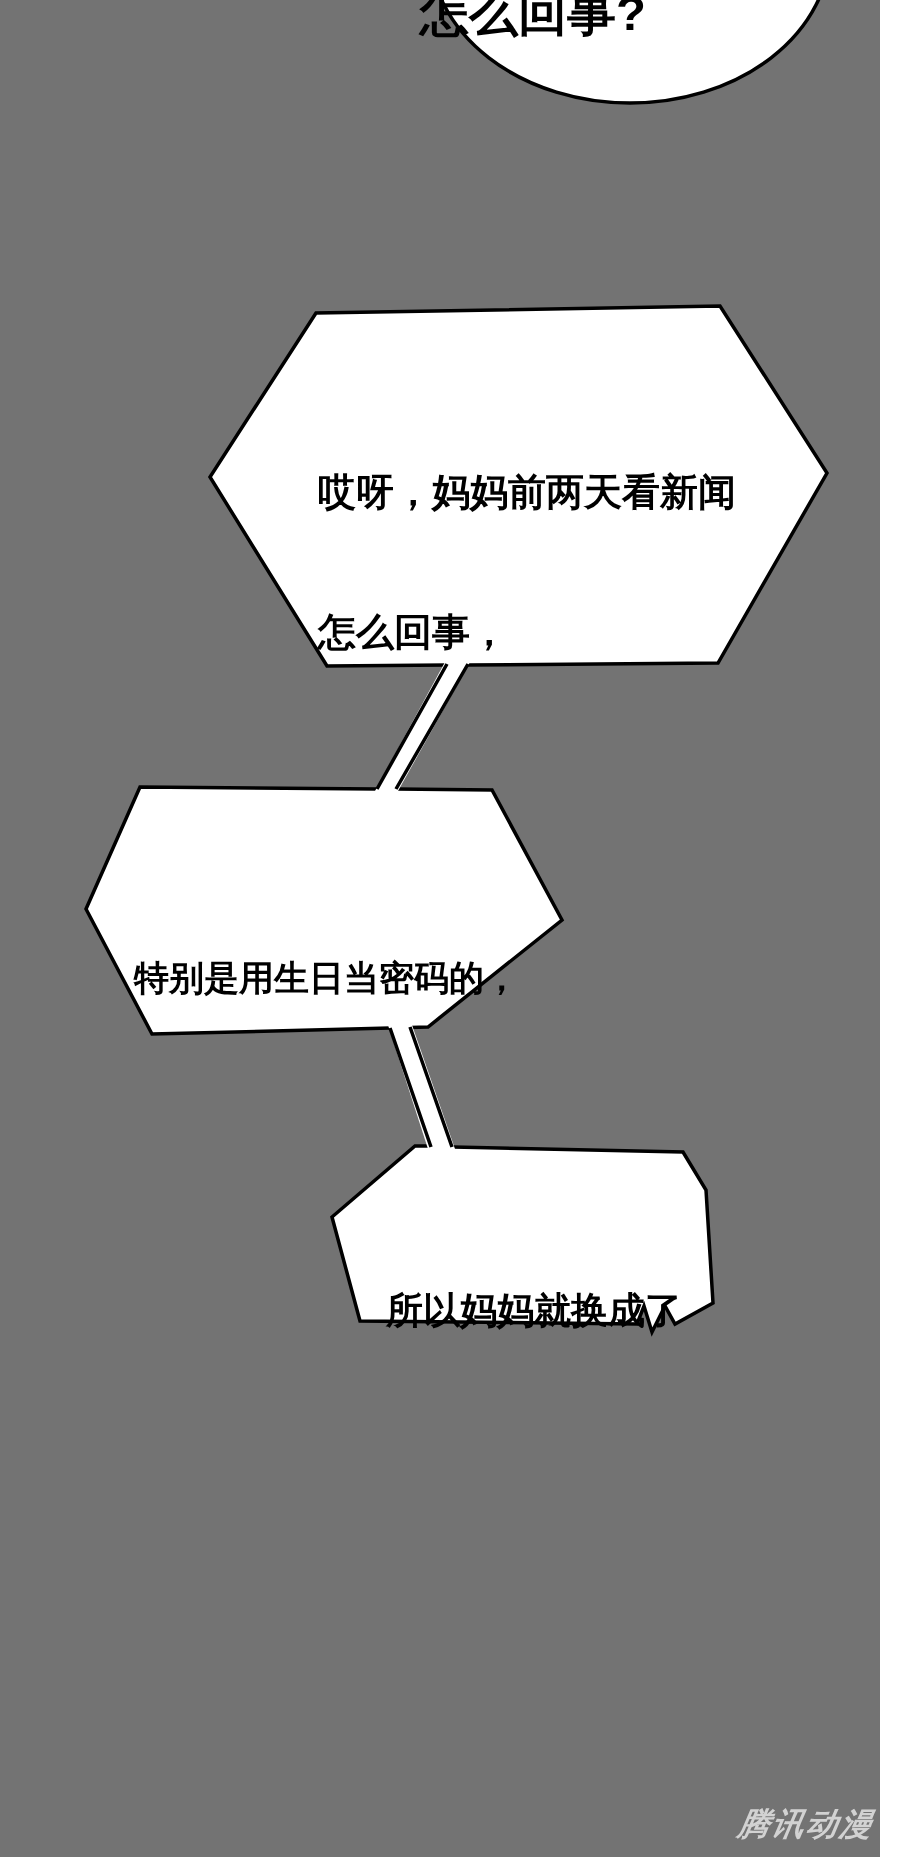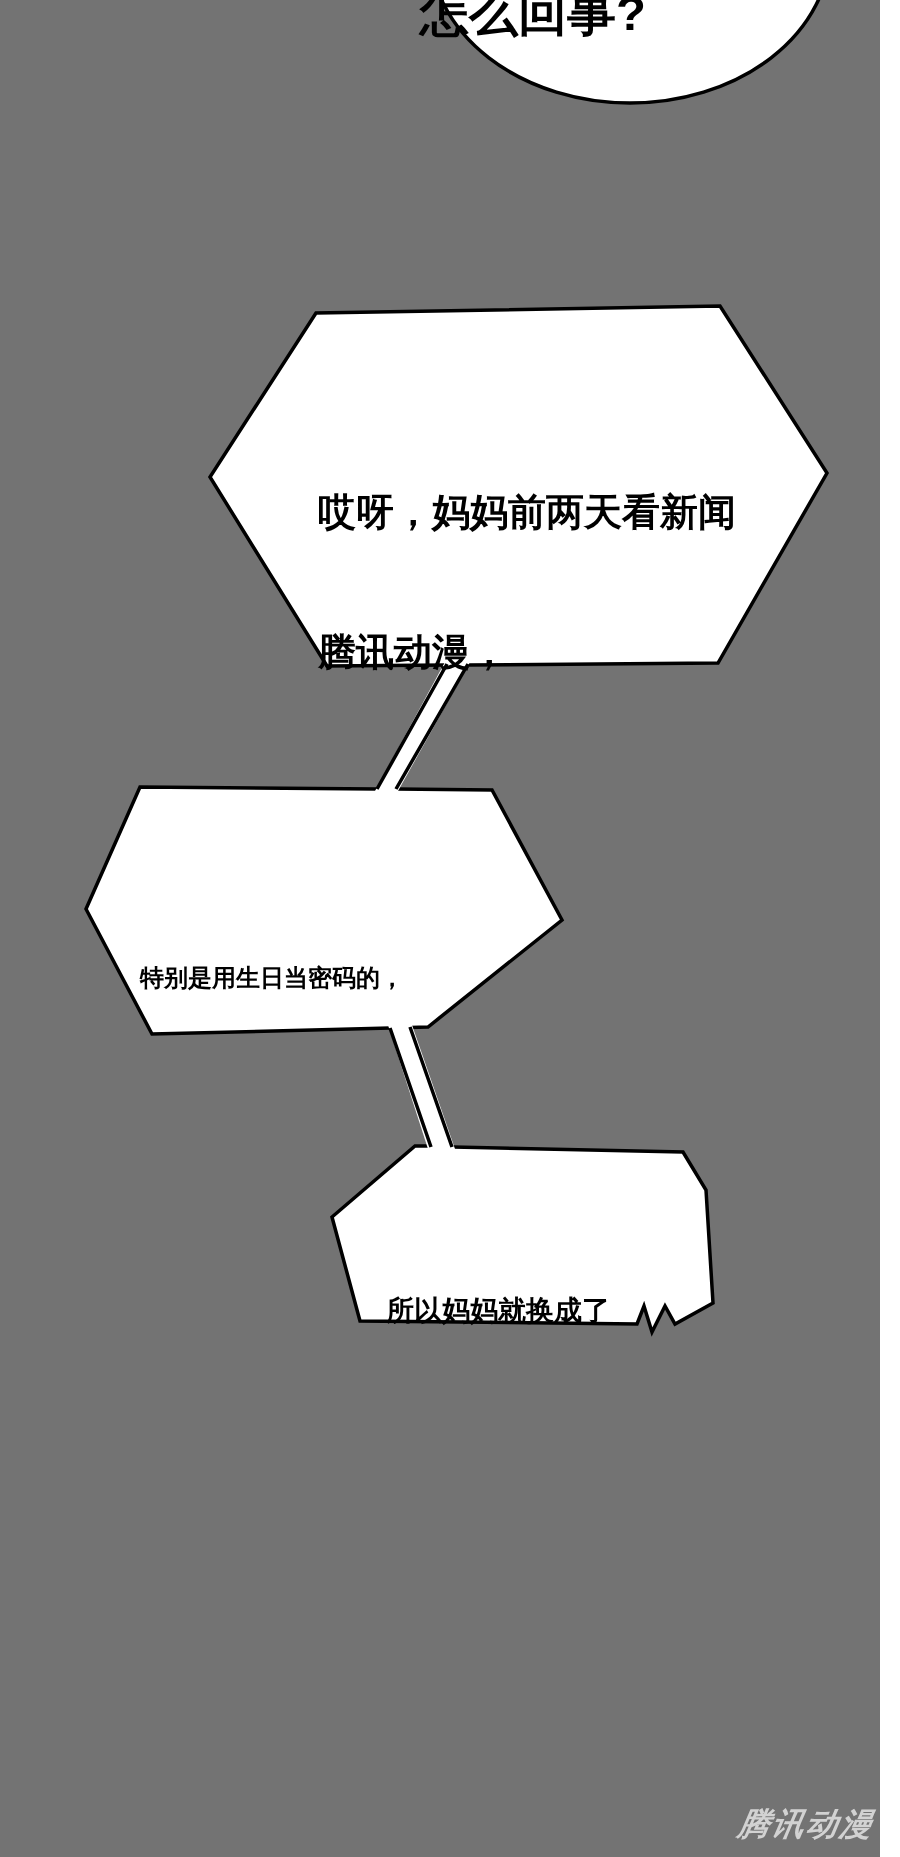--- a/index.html
+++ b/index.html
@@ -7,23 +7,23 @@
     position:relative; width:880px; height:1857px;
     background:#737373; overflow:hidden;
     font-family:Liberation Sans, sans-serif;
   }
   .art { position:absolute; left:0; top:0; }
   .txt {
     position:absolute; color:#000000; font-weight:700;
     white-space:pre; letter-spacing:0;
   }
   .t0 { left:420px; top:-13px; font-size:49px; line-height:52px; }
-  .t1 { left:318px; top:396px;  font-size:38px; line-height:46.5px; }
-  .t2 { left:140px; top:863px;  font-size:24px; line-height:46px; }
-  .t3 { left:386px; top:1193px; font-size:28px; line-height:47px; }
+  .t1 { left:318px; top:376px;  font-size:38px; line-height:46.5px; }
+  .t2 { left:134px; top:863px;  font-size:35px; line-height:46px; }
+  .t3 { left:386px; top:1193px; font-size:37px; line-height:47px; }
   .watermark {
     position:absolute; left:738px; top:1803px;
     font-size:32px; font-weight:700; font-style:italic;
     color:#d2d2d2; letter-spacing:2px;
     transform:skewX(-10deg);
   }
 </style>
 </head>
 <body>
 
@@ -46,21 +46,21 @@
     <path d="M447,664 L377,789 M468,664 L396,789" fill="none" stroke="#000000" stroke-width="3.5"></path>
 
     <path d="M388,1025 L412,1025 L455,1149 L428,1149 Z" fill="#ffffff" stroke="none"></path>
     <path d="M390,1028 L431,1147 M410,1027 L452,1147" fill="none" stroke="#000000" stroke-width="3.5"></path>
   </svg>
 
   <div class="txt t0">怎么回事?</div>
 
   <div class="txt t1">
     <div>哎呀，妈妈前两天看新闻</div>
-    <div>腾讯动漫，</div>
+    <div>怎么回事，</div>
   </div>
 
   <div class="txt t2">
     <div>特别是用生日当密码的，</div>
   </div>
 
   <div class="txt t3">
     <div>所以妈妈就换成了</div>
   </div>
 

